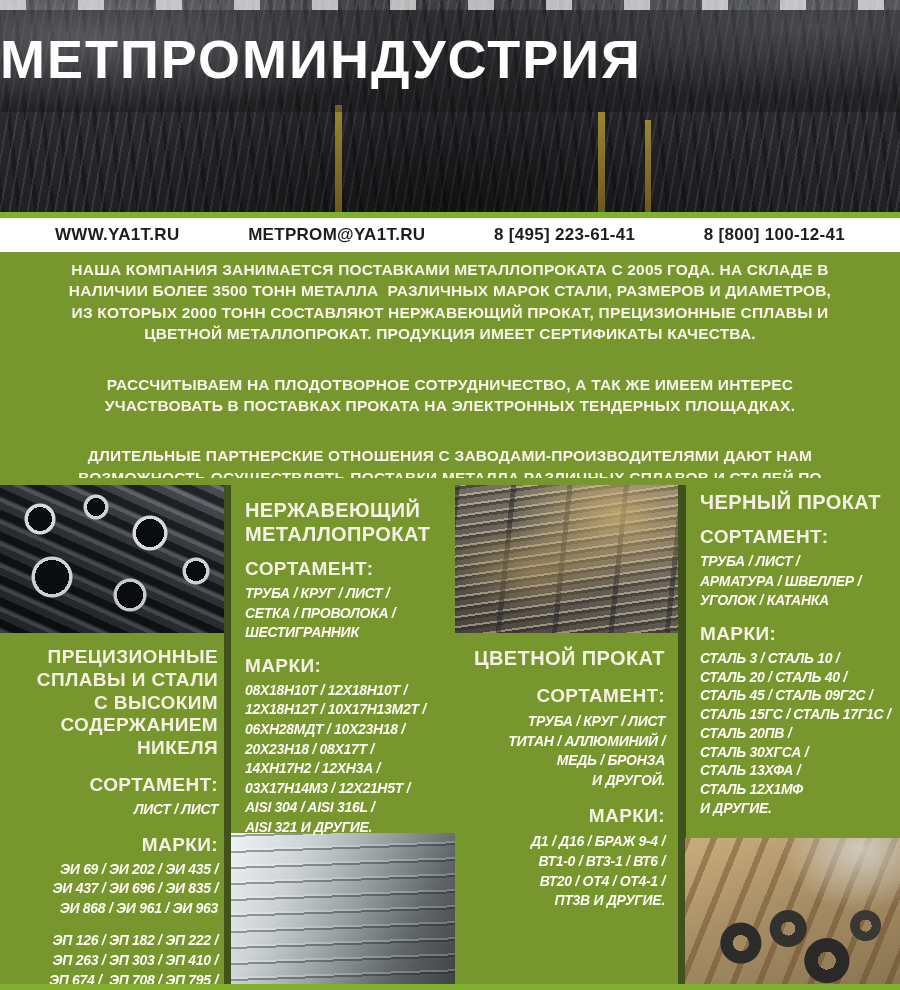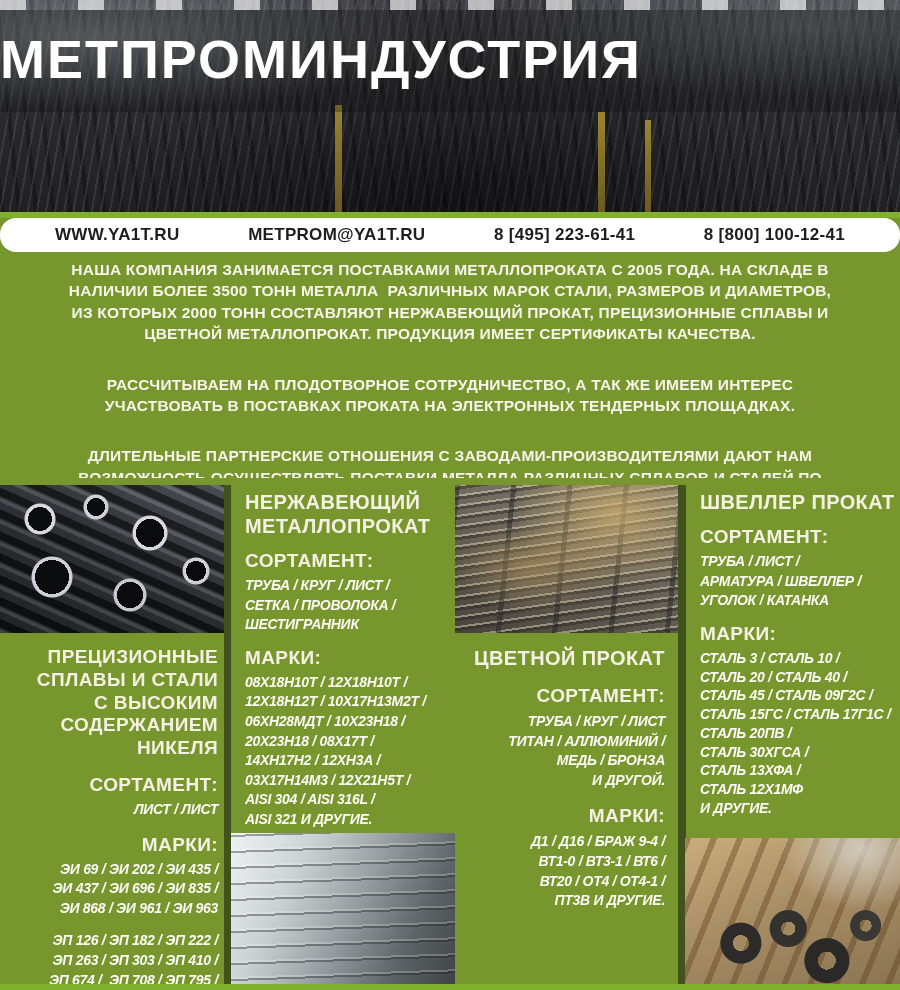--- a/index.html
+++ b/index.html
@@ -37,21 +37,21 @@
   }
   
   .accent-strip{position:absolute;left:0;width:900px;height:6px;background:#80b12e;}
   .accent-strip.top{top:212px;}
   .accent-strip.bottom{top:984px;}
   
   .contact-bar{
     position:absolute;left:0;top:218px;width:900px;height:34px;background:#ffffff;
     display:flex;align-items:center;justify-content:space-between;
     box-sizing:border-box;padding:0 55px;
-    color:#1d1d1d;font-size:17px;letter-spacing:.3px;border-radius:16px;
+    color:#1d1d1d;font-size:17px;letter-spacing:.3px;
   }
   
   .intro{
     position:absolute;left:0;top:252px;width:900px;height:226px;overflow:hidden;
     color:#f7f5ea;text-align:center;
   }
   .intro p{
     margin:29px 0 0;font-size:15.5px;line-height:1.38;letter-spacing:.2px;
     white-space:pre;
   }
@@ -99,21 +99,21 @@
       radial-gradient(ellipse at 82% 8%, rgba(215,214,208,.8), rgba(215,214,208,0) 32%),
       repeating-linear-gradient(112deg, rgba(95,62,30,.4) 0 6px, rgba(95,62,30,0) 6px 24px),
       linear-gradient(160deg,#c9ad7c,#a98f66 45%,#8a7452 100%);
   }
   
   .col{position:absolute;color:#fcfbf4;}
   .col-title{margin:0;color:#f5f1e2;font-size:20px;line-height:1.2;letter-spacing:.4px;white-space:pre;}
   .label{margin:12px 0 4px;color:#f5f1e2;font-size:19px;letter-spacing:.4px;}
   .items{margin:0;font-size:14px;line-height:1.4;letter-spacing:-0.3px;white-space:pre;font-style:italic;}
   .col-stainless{left:245px;top:12px;width:206px;}
-  .col-stainless .col-title{margin-bottom:12px;}
+  .col-stainless .col-title{margin-bottom:12px;margin-top:8px;}
   .col-ferrous{left:700px;top:12px;width:196px;}
   .col-ferrous .col-title{margin-bottom:12px;}
   .col-ferrous .items.marks{line-height:1.34;}
   .col-precision{left:4px;top:168px;width:214px;text-align:right;}
   .col-precision .col-title{font-size:19px;}
   .col-precision .label{margin:14px 0 4px;}
   .gap-block{margin-top:13px;}
   .col-nonferrous{left:458px;top:168px;width:207px;text-align:right;}
   .col-nonferrous .label{margin:15px 0 5px;}
 </style>
@@ -205,21 +205,21 @@
 МЕДЬ / БРОНЗА
 И ДРУГОЙ.</p>
       <div class="label">МАРКИ:</div>
       <p class="items">Д1 / Д16 / БРАЖ 9-4 /
 ВТ1-0 / ВТ3-1 / ВТ6 /
 ВТ20 / ОТ4 / ОТ4-1 /
 ПТ3В И ДРУГИЕ.</p>
     </div>
 
     <div class="col col-ferrous">
-      <h2 class="col-title">ШВЕЛЛЕР ПРОКАТ</h2>
+      <h2 class="col-title">ЧЕРНЫЙ ПРОКАТ</h2>
       <div class="label">СОРТАМЕНТ:</div>
       <p class="items">ТРУБА / ЛИСТ /
 АРМАТУРА / ШВЕЛЛЕР /
 УГОЛОК / КАТАНКА</p>
       <div class="label">МАРКИ:</div>
       <p class="items marks">СТАЛЬ 3 / СТАЛЬ 10 /
 СТАЛЬ 20 / СТАЛЬ 40 /
 СТАЛЬ 45 / СТАЛЬ 09Г2С /
 СТАЛЬ 15ГС / СТАЛЬ 17Г1С /
 СТАЛЬ 20ПВ /

